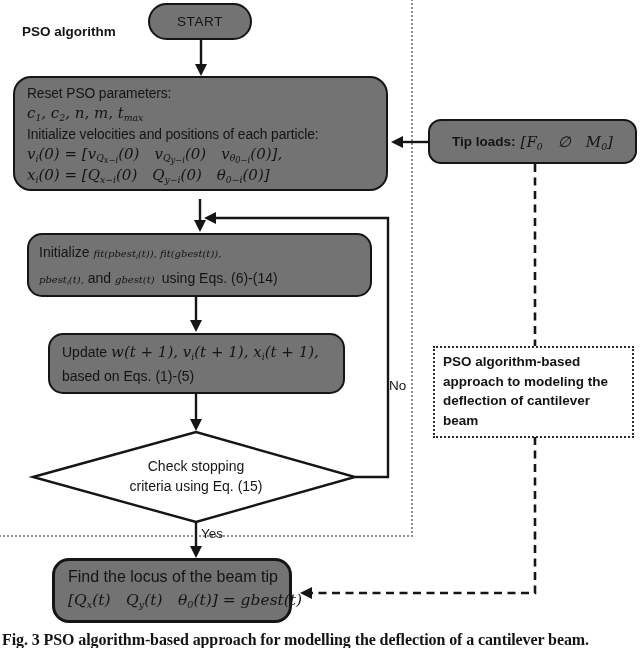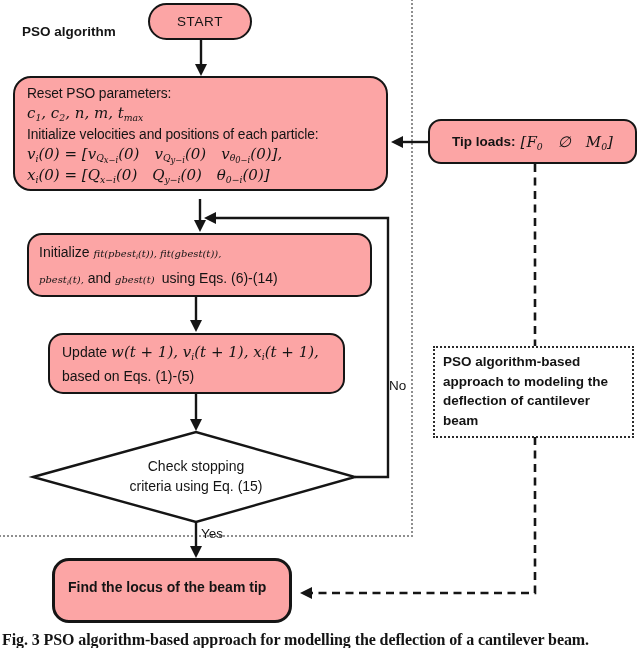--- a/index.html
+++ b/index.html
@@ -1,18 +1,18 @@
 <!DOCTYPE html>
 <html><head>
 <meta charset="utf-8">
 <style>
   html,body{margin:0;padding:0;background:#fff;}
   .stage{position:relative;width:640px;height:648px;background:#fff;overflow:hidden;
          font-family:"Liberation Sans",sans-serif;color:#141414;}
-  .node{position:absolute;background:#fca5a5;border:2.5px solid #151515;box-sizing:border-box;}
+  .node{position:absolute;background:#737373;border:2.5px solid #151515;box-sizing:border-box;}
   .m{font-family:"DejaVu Serif",serif;font-style:italic;}
   .t{font-family:"Liberation Sans",sans-serif;font-style:normal;}
   sub{font-size:0.62em;line-height:0;vertical-align:-0.28em;}
   sub sub{font-size:0.9em;vertical-align:-0.2em;}
   .lbl{position:absolute;font-weight:bold;}
   svg{position:absolute;left:0;top:0;}
 
   #region-box{position:absolute;left:-8px;top:-8px;width:421px;height:545px;
               border:2px dotted #8f8f8f;box-sizing:border-box;}
   #pso-label{left:22px;top:24px;font-size:13.5px;}
@@ -29,21 +29,21 @@
   #calc .m{font-size:10px;}
   #update{left:48px;top:333px;width:297px;height:61px;border-radius:15px;padding:5px 0 0 12px;
           font-size:14px;line-height:24px;white-space:nowrap;}
   #update .m{font-size:15px;}
   #decision-text{position:absolute;left:96px;top:456px;width:200px;text-align:center;
                  font-size:14px;line-height:20px;}
   #no-label{left:389px;top:351px;font-weight:normal;font-size:13.5px;margin-top:27px;}
   #yes-label{left:201px;top:526px;font-weight:normal;font-size:13.5px;}
   #find{left:52px;top:558px;width:240px;height:65px;border-width:3px;border-radius:17px;
         padding:6px 0 0 13px;}
-  #find .title{font-weight:bold;font-size:14px;line-height:20px;white-space:nowrap;margin-top:10px;}
+  #find .title{font-weight:normal;font-size:16px;line-height:20px;white-space:nowrap;}
   #find .m{font-size:15.5px;line-height:27px;white-space:nowrap;}
   #side-note{position:absolute;left:433px;top:346px;width:201px;height:92px;box-sizing:border-box;
              border:2px dotted #2b2b2b;padding:4px 0 0 8px;font-weight:bold;font-size:13.5px;line-height:19.5px;}
   #caption{position:absolute;left:2px;top:631px;width:720px;font-family:"Liberation Serif",serif;
            font-weight:bold;font-size:16px;letter-spacing:-0.1px;white-space:nowrap;}
 </style>
 </head>
 <body>
 
 <div class="stage">
@@ -107,20 +107,21 @@
   <div id="decision-text">
     <div>Check stopping</div>
     <div>criteria using Eq. (15)</div>
   </div>
 
   <div class="lbl" id="no-label">No</div>
   <div class="lbl" id="yes-label">Yes</div>
 
   <div class="node" id="find">
     <div class="title">Find the locus of the beam tip</div>
+    <div class="m">[Q<sub>x</sub>(t)  Q<sub>y</sub>(t)  θ<sub>0</sub>(t)] = gbest(t)</div>
   </div>
 
   <div id="side-note">
     <div>PSO algorithm-based</div>
     <div>approach to modeling the</div>
     <div>deflection of cantilever</div>
     <div>beam</div>
   </div>
 
   <div id="caption">Fig. 3 PSO algorithm-based approach for modelling the deflection of a cantilever beam.</div>

